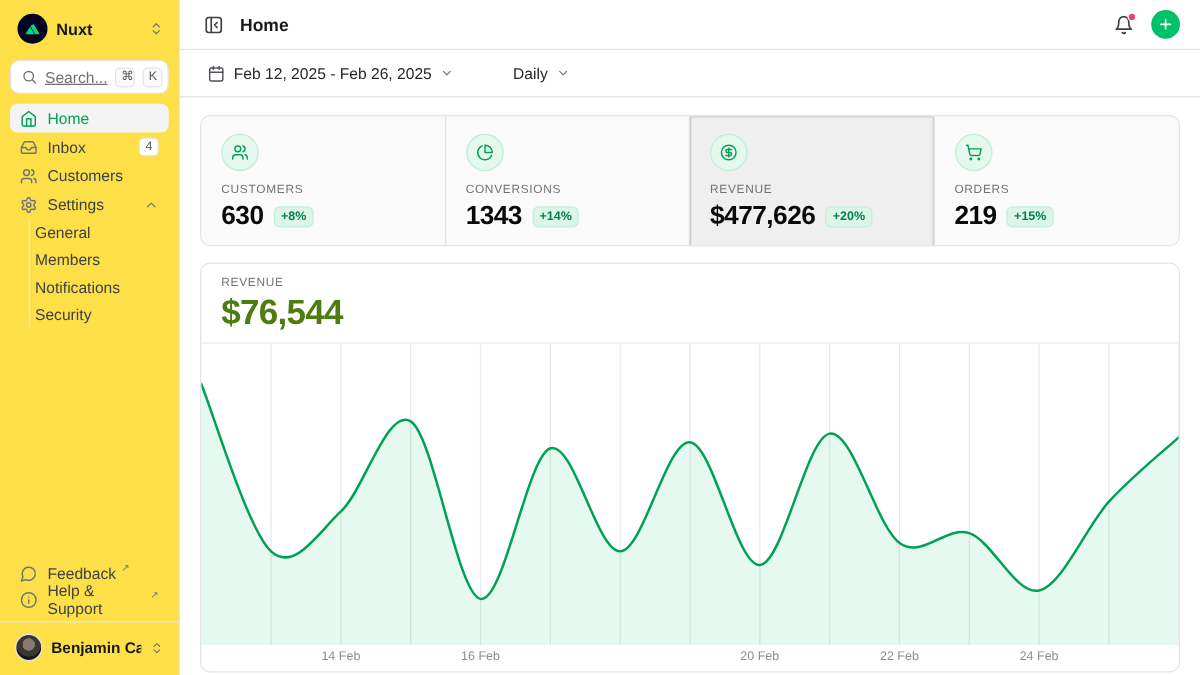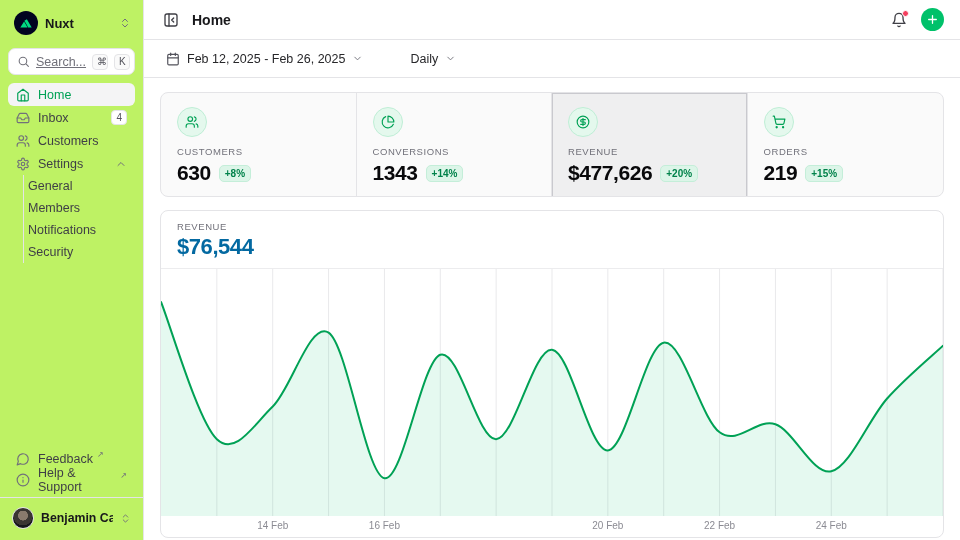--- a/index.html
+++ b/index.html
@@ -7,21 +7,21 @@
   body {
     font-family:"Liberation Sans", sans-serif;
     background:#fff; color:#18181b; font-size:13px;
     -webkit-font-smoothing:antialiased;
   }
   .app { display:flex; width:960px; height:540px; }
 
   
   .sidebar {
     width:144px; min-width:144px; border-right:1px solid var(--border);
-    display:flex; flex-direction:column; padding:8px; background:#bef264;
+    display:flex; flex-direction:column; padding:8px; background:#fde047;
   }
   .team-btn { display:flex; align-items:center; gap:7px; padding:2px 4px 2px 6px; height:30px; border-radius:6px; cursor:pointer; }
   .team-logo { width:24px; height:24px; border-radius:50%; background:#020420; display:flex; align-items:center; justify-content:center; flex:none; }
   .team-name { font-weight:700; font-size:13px; flex:1; }
   .chevrons { color:#71717a; display:flex; flex:none; }
 
   .search-box {
     margin:10px 0 8px; height:27px; border:1px solid var(--border); border-radius:7px;
     display:flex; align-items:center; gap:6px; padding:0 5px 0 8px; color:#71717a; background:#fff; cursor:text;
   }
@@ -85,21 +85,21 @@
   }
   .stat-label { font-size:9.5px; letter-spacing:.06em; color:#71717a; font-weight:500; margin-bottom:4px; }
   .stat-value-row { display:flex; align-items:center; gap:8px; }
   .stat-value { font-size:21px; font-weight:700; letter-spacing:-0.02em; color:#09090b; }
   .delta-badge { font-size:10px; font-weight:600; color:#00824a; background:#dcf5e8; border:1px solid #c4eed9; border-radius:5px; padding:2px 5px; line-height:11px; }
 
   
   .chart-card { margin-top:13px; height:328px; border:1px solid var(--border); border-radius:8px; background:#fff; display:flex; flex-direction:column; overflow:hidden; }
   .chart-header { padding:10px 16px 8px; border-bottom:1px solid #ececee; }
   .chart-label { font-size:9.5px; letter-spacing:.06em; color:#71717a; font-weight:500; margin-bottom:2px; }
-  .chart-value { font-size:22px; font-weight:700; letter-spacing:-0.02em; color:#0369a1; }
+  .chart-value { font-size:28px; font-weight:700; letter-spacing:-0.02em; color:#4d7c0f; }
   .chart-plot { flex:1; position:relative; }
   .chart-plot svg { position:absolute; inset:0; width:100%; height:100%; display:block; }
   .chart-axis { height:21px; position:relative; }
   .x-tick { position:absolute; top:4px; transform:translateX(-50%); font-size:10px; color:#8b8b93; white-space:nowrap; }
 </style>
 </head>
 <body>
 
 <div class="app">
 

